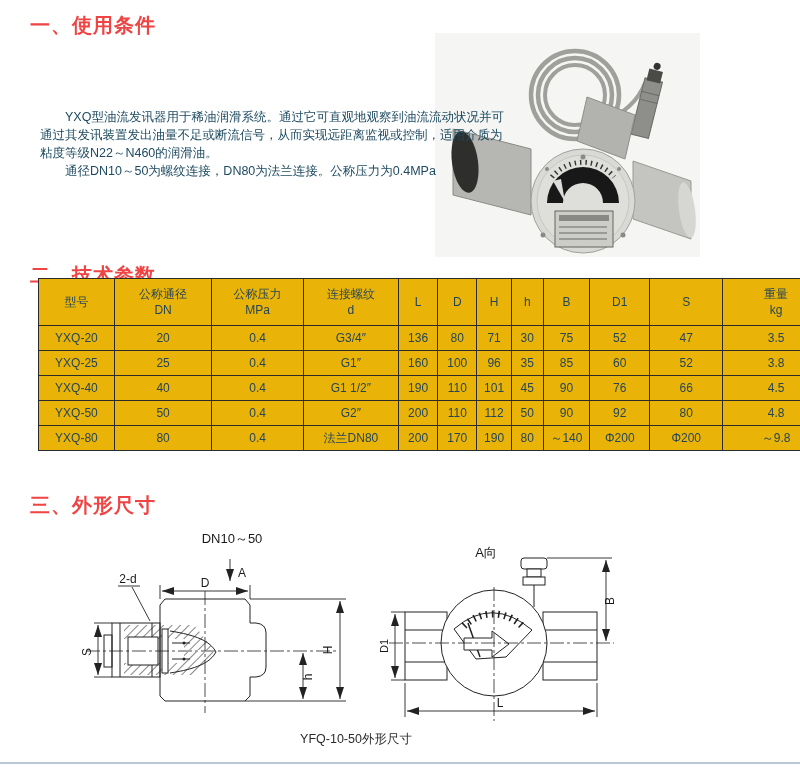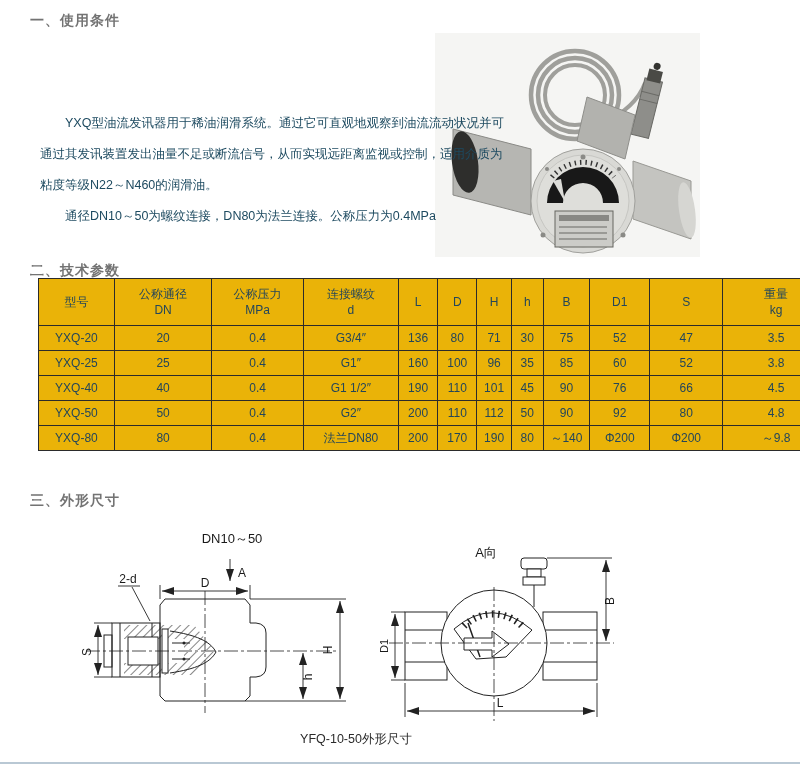--- a/index.html
+++ b/index.html
@@ -1,22 +1,22 @@
 <!DOCTYPE html>
 <html><head>
 <meta charset="utf-8">
 <style>
   html,body{margin:0;padding:0;}
   body{
     width:800px;height:768px;background:#ffffff;position:relative;overflow:hidden;
     font-family:"Liberation Sans","DejaVu Sans",sans-serif;color:#1d4a60;
   }
   .abs{position:absolute;}
-  h2.sec{font-size:14px;font-weight:bold;color:#737373;margin:0;letter-spacing:1px;}
-  .paras{width:474px;font-size:12.5px;line-height:31px;color:#1d4a60;}
+  h2.sec{font-size:20px;font-weight:bold;color:#ef4444;margin:0;letter-spacing:1px;}
+  .paras{width:474px;font-size:12.5px;line-height:18px;color:#1d4a60;}
   .paras p{margin:0;text-indent:2em;}
   table.spec{border-collapse:collapse;table-layout:fixed;width:792px;font-size:12px;color:#24465a;background:#eab308;}
   table.spec th,table.spec td{border:1px solid #2b2b2b;text-align:center;vertical-align:middle;padding:0;font-weight:normal;overflow:hidden;white-space:nowrap;}
   table.spec thead th{height:46px;line-height:16px;}
   table.spec tbody td{height:24px;}
   table.spec th .sub{font-size:12px;}
   svg text{font-family:"Liberation Sans","DejaVu Sans",sans-serif;}
   .dwg{stroke:#222;stroke-width:1;fill:none;}
   .dwg-fill{stroke:#222;stroke-width:1;fill:#fff;}
   .cl{stroke:#222;stroke-width:0.8;fill:none;stroke-dasharray:14 3 3 3;}

